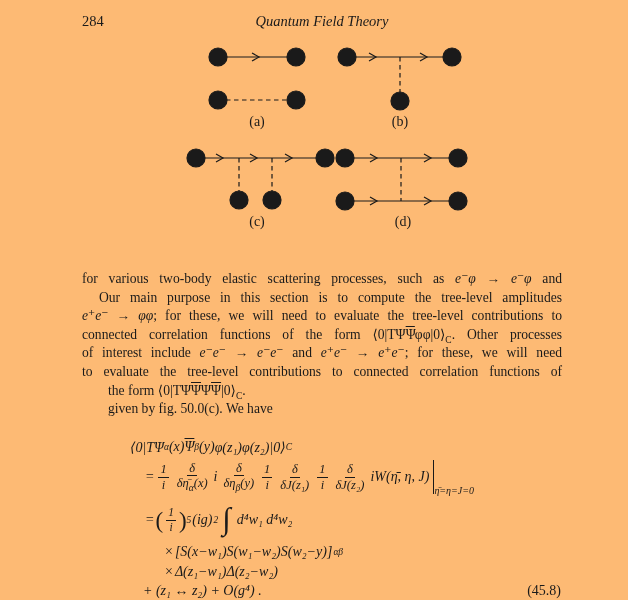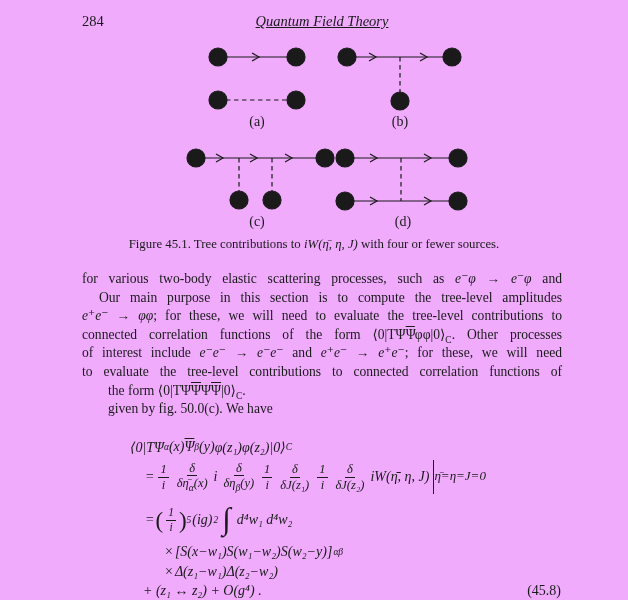--- a/index.html
+++ b/index.html
@@ -1,23 +1,23 @@
 <!DOCTYPE html>
 <html><head>
 <meta charset="utf-8">
 <style>
   html,body{margin:0;padding:0;background:#ffffff;}
   .page{
-    position:relative;width:628px;height:600px;background:#f0abfc;
+    position:relative;width:628px;height:600px;background:#fdba74;
     font-family:"Liberation Serif","DejaVu Serif",serif;color:#1a1a1a;overflow:hidden;
   }
   
   .header{position:absolute;top:13px;left:82px;width:480px;height:20px;font-size:14.5px;}
   .pageno{position:absolute;left:0;top:0;}
-  .runtitle{position:absolute;left:0;right:0;text-align:center;font-style:italic;text-decoration:underline;}
+  .runtitle{position:absolute;left:0;right:0;text-align:center;font-style:italic;}
   
   .fig-svg{position:absolute;top:40px;left:0;width:628px;height:200px;}
   .figlabel{font-size:14px;font-family:"Liberation Serif","DejaVu Serif",serif;fill:#1a1a1a;text-anchor:middle;}
   .caption{position:absolute;top:237px;left:50px;width:528px;text-align:center;font-size:12.8px;}
   
   .body-text{position:absolute;top:270px;left:82px;width:480px;font-size:13.6px;}
   .line{height:18.6px;line-height:18.6px;text-align:justify;text-align-last:justify;overflow:visible;white-space:nowrap;}
   .line.last{text-align-last:left;margin-left:26px;}
   .line.indent{text-indent:17px;}
   .mi{font-style:italic;}
@@ -32,21 +32,21 @@
   .r3{height:44px;margin-left:50px;}
   .r4{height:20px;margin-left:70px;}
   .r5{height:20px;margin-left:70px;}
   .r6{height:18px;margin-left:48px;display:flex;justify-content:space-between;align-items:center;gap:34px;}
   .frac{display:inline-flex;flex-direction:column;align-items:center;margin:0 3px;font-size:12.5px;line-height:1.15;text-align:center;}
   .frac .num{border-bottom:1px solid #1a1a1a;padding:0 2px;}
   .frac .den{padding:0 2px;}
   .frac.small{font-size:11.5px;}
   .tok{margin:0 1px;}
   .vbar{width:1px;height:34px;background:#1a1a1a;margin-left:3px;display:inline-block;}
-  .cond{font-size:13px;align-self:flex-end;margin-bottom:14px;text-align:center;}
+  .cond{font-size:10px;align-self:flex-end;margin-bottom:2px;text-align:center;}
   .bigparen{font-size:23px;line-height:1;font-style:normal;}
   .integral{font-size:31px;line-height:1;margin:0 5px 4px 4px;font-style:normal;}
   .supv{font-size:9.5px;vertical-align:8px;}
   .eqnum{padding-right:13px;}
 </style>
 </head>
 <body>
 
 <div class="page">
 
@@ -102,21 +102,20 @@
       <path d="M424,157 L431,161 L424,165"></path>
       <line x1="401" y1="118" x2="401" y2="161" stroke-dasharray="4.5 3.5"></line>
       <circle cx="345" cy="118" r="9" fill="#1a1a1a"></circle>
       <circle cx="458" cy="118" r="9" fill="#1a1a1a"></circle>
       <circle cx="345" cy="161" r="9" fill="#1a1a1a"></circle>
       <circle cx="458" cy="161" r="9" fill="#1a1a1a"></circle>
       <text class="figlabel" x="403" y="186" stroke="none" fill="#1a1a1a">(d)</text>
     </g>
   </svg>
 
-  <div class="caption"><span>Figure 45.1.  Tree contributions to </span><span class="mi">iW(η̄, η, J)</span><span> with four or fewer sources.</span></div>
 
   <div class="body-text">
     <div class="line"><span>for various two-body elastic scattering processes, such as </span><span class="mi">e⁻φ → e⁻φ</span><span> and</span></div>
     <div class="line indent"><span>Our main purpose in this section is to compute the tree-level amplitudes</span></div>
     <div class="line"><span class="mi">e⁺e⁻ → φφ</span><span>; for these, we will need to evaluate the tree-level contributions to</span></div>
     <div class="line"><span>connected correlation functions of the form ⟨0|TΨ</span><span class="bar">Ψ</span><span>φφ|0⟩</span><sub>C</sub><span>. Other processes</span></div>
     <div class="line"><span>of interest include </span><span class="mi">e⁻e⁻ → e⁻e⁻</span><span> and </span><span class="mi">e⁺e⁻ → e⁺e⁻</span><span>; for these, we will need</span></div>
     <div class="line"><span>to evaluate the tree-level contributions to connected correlation functions of</span></div>
     <div class="line last"><span>the form ⟨0|TΨ</span><span class="bar">Ψ</span><span>Ψ</span><span class="bar">Ψ</span><span>|0⟩</span><sub>C</sub><span>.</span></div>
     <div class="line last"><span>given by fig. 50.0(c). We have</span></div>

